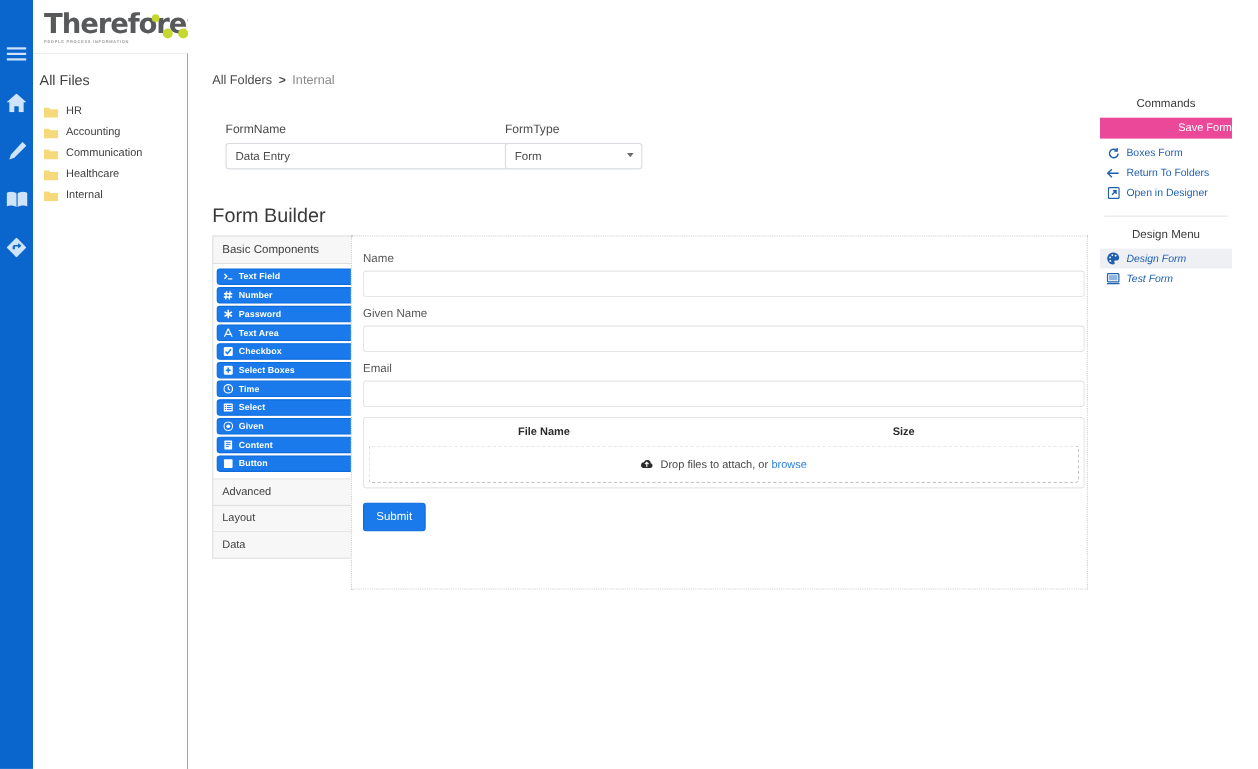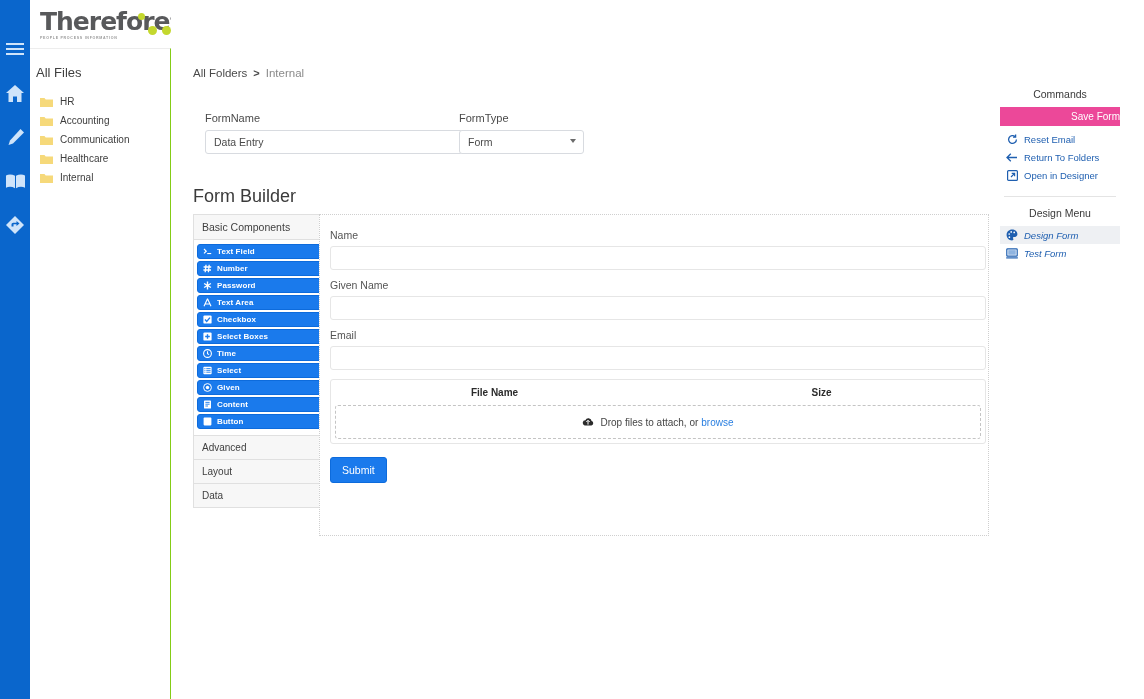--- a/index.html
+++ b/index.html
@@ -598,21 +598,21 @@
 
     <div class="cmd-primary">Save Form</div>
 
     <div class="cmd-item">
       <span class="cmd-ico">
         <svg width="11" height="11" viewBox="0 0 11 11">
             <path d="M9.4 5.5a3.9 3.9 0 1 1-1.2-2.8" fill="none" stroke="#1f5fb0" stroke-width="1.3"></path>
             <path d="M8.6 0.6v2.6H6" fill="none" stroke="#1f5fb0" stroke-width="1.3"></path>
           </svg>
       </span>
-      <span>Reset Email</span>
+      <span>Boxes Form</span>
     </div>
 
     <div class="cmd-item">
       <span class="cmd-ico">
         <svg width="12" height="11" viewBox="0 0 12 11">
             <path d="M11 5.5H1.3M4.8 1.8L1 5.5l3.8 3.7" fill="none" stroke="#1f5fb0" stroke-width="1.3"></path>
           </svg>
       </span>
       <span>Return To Folders</span>
     </div>

